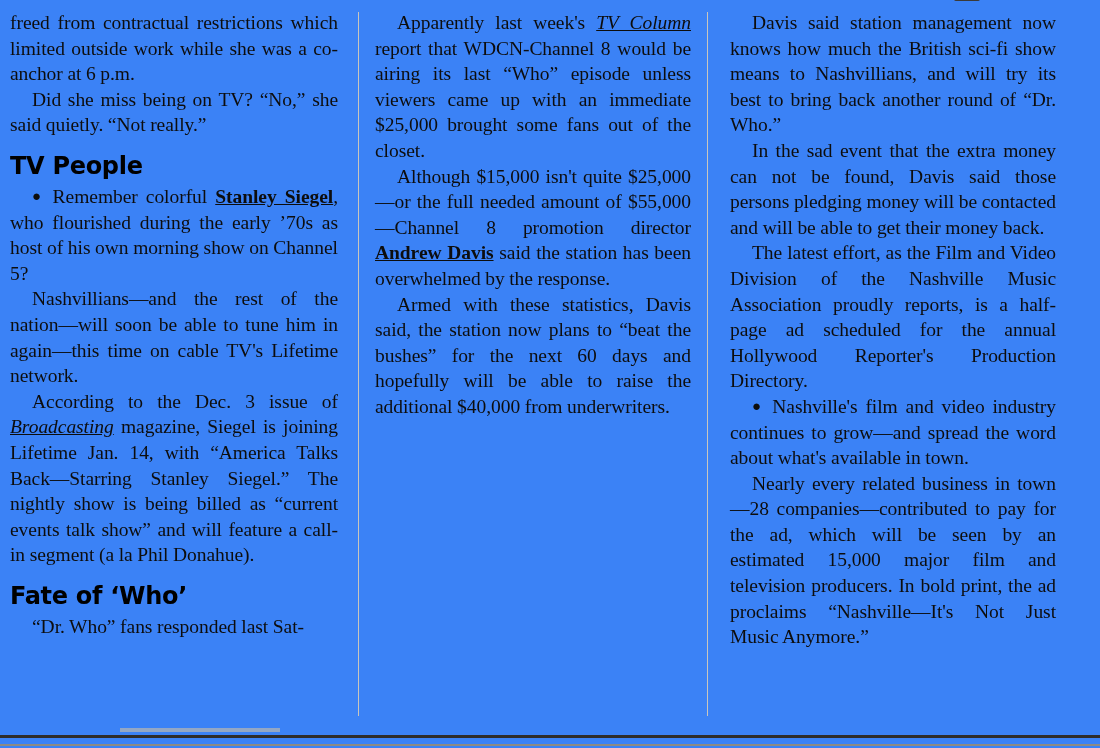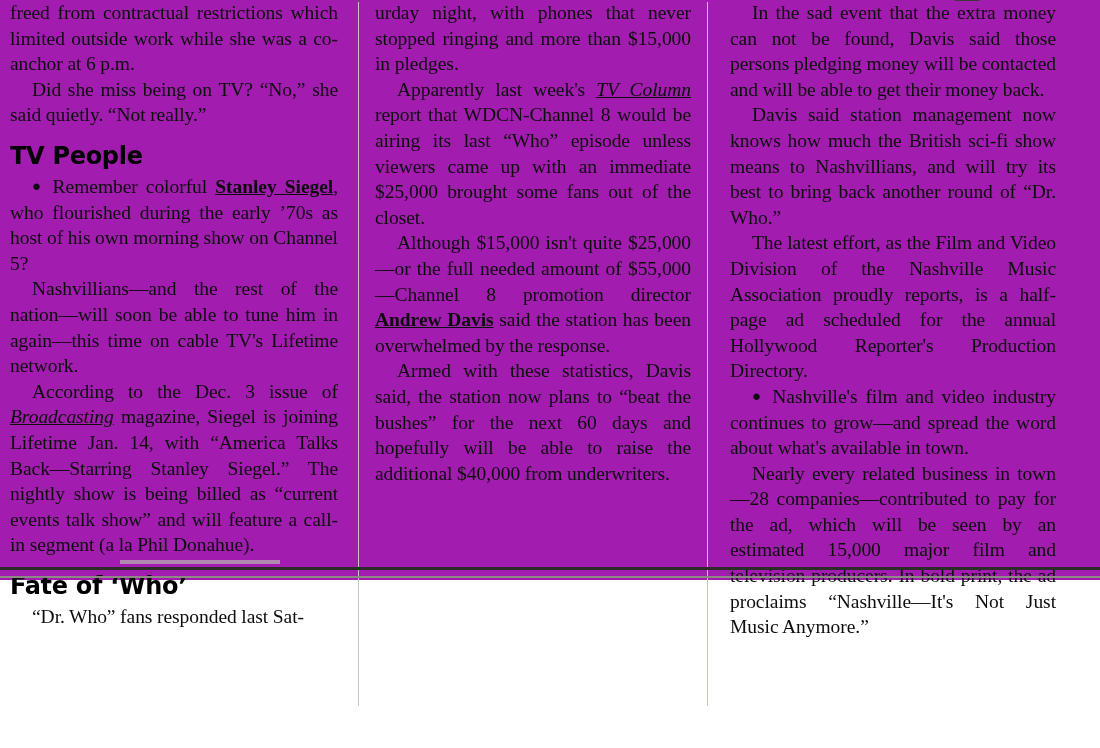--- a/index.html
+++ b/index.html
@@ -10,24 +10,24 @@
   body {
     width: 1100px;
     height: 748px;
     overflow: hidden;
     font-family: "Liberation Serif", serif;
     color: #0d0d0d;
   }
   #page {
     position: relative;
     width: 1100px;
-    height: 580px;
-    background: #a21caf;
+    height: 748px;
+    background: #3b82f6;
     box-sizing: border-box;
-    padding: 0 10px 0 10px;
+    padding: 10px 10px 0 10px;
   }
   .columns {
     display: flex;
     gap: 0;
     height: 716px;
   }
   .col {
     width: 348px;
     box-sizing: border-box;
     position: relative;
@@ -130,34 +130,33 @@
       <p class="indent"><span>According to the Dec. 3 issue of </span><i>Broadcasting</i><span> magazine, Siegel is joining Lifetime Jan. 14, with “America Talks Back—Starring Stanley Siegel.” The nightly show is being billed as “current events talk show” and will feature a call-in segment (a la Phil Donahue).</span></p>
 
       <h2 class="section">Fate of ‘Who’</h2>
 
       <p class="indent">“Dr. Who” fans responded last Sat-</p>
     </div>
 
     <div class="divider"></div>
 
     <div class="col col-2">
-      <p class="noindent">urday night, with phones that never stopped ringing and more than $15,000 in pledges.</p>
 
       <p class="indent"><span>Apparently last week's </span><i>TV Column</i><span> report that WDCN-Channel 8 would be airing its last “Who” episode unless viewers came up with an immediate $25,000 brought some fans out of the closet.</span></p>
 
       <p class="indent"><span>Although $15,000 isn't quite $25,000—or the full needed amount of $55,000—Channel 8 promotion director </span><b>Andrew Davis</b><span> said the station has been overwhelmed by the response.</span></p>
 
       <p class="indent">Armed with these statistics, Davis said, the station now plans to “beat the bushes” for the next 60 days and hopefully will be able to raise the additional $40,000 from underwriters.</p>
     </div>
 
     <div class="divider"></div>
 
     <div class="col col-3">
+      <p class="indent">Davis said station management now knows how much the British sci-fi show means to Nashvillians, and will try its best to bring back another round of “Dr. Who.”</p>
       <p class="indent">In the sad event that the extra money can not be found, Davis said those persons pledging money will be contacted and will be able to get their money back.</p>
-      <p class="indent">Davis said station management now knows how much the British sci-fi show means to Nashvillians, and will try its best to bring back another round of “Dr. Who.”</p>
 
 
       <p class="indent">The latest effort, as the Film and Video Division of the Nashville Music Association proudly reports, is a half-page ad scheduled for the annual Hollywood Reporter's Production Directory.</p>
 
       <p class="indent"><span class="bullet">●</span> <span>Nashville's film and video industry continues to grow—and spread the word about what's available in town.</span></p>
       <p class="indent">Nearly every related business in town—28 companies—contributed to pay for the ad, which will be seen by an estimated 15,000 major film and television producers. In bold print, the ad proclaims “Nashville—It's Not Just Music Anymore.”</p>
     </div>
 
   </div>
 

